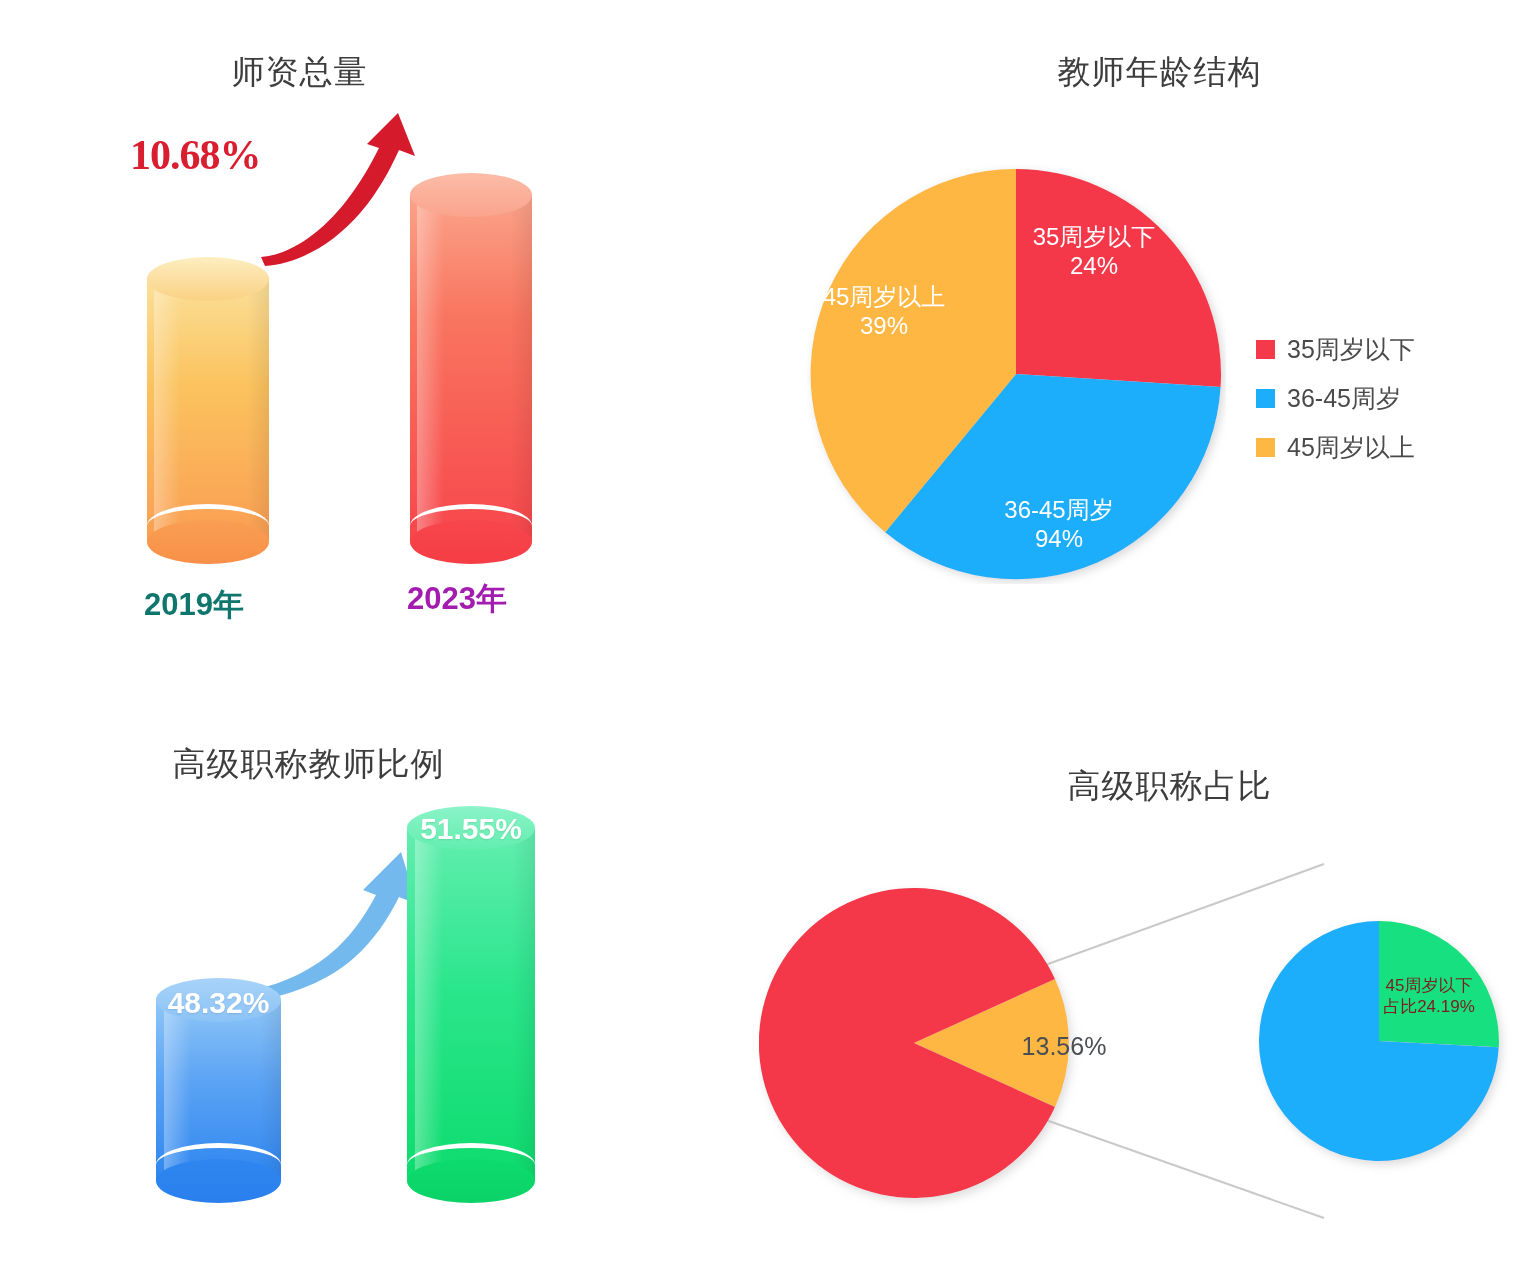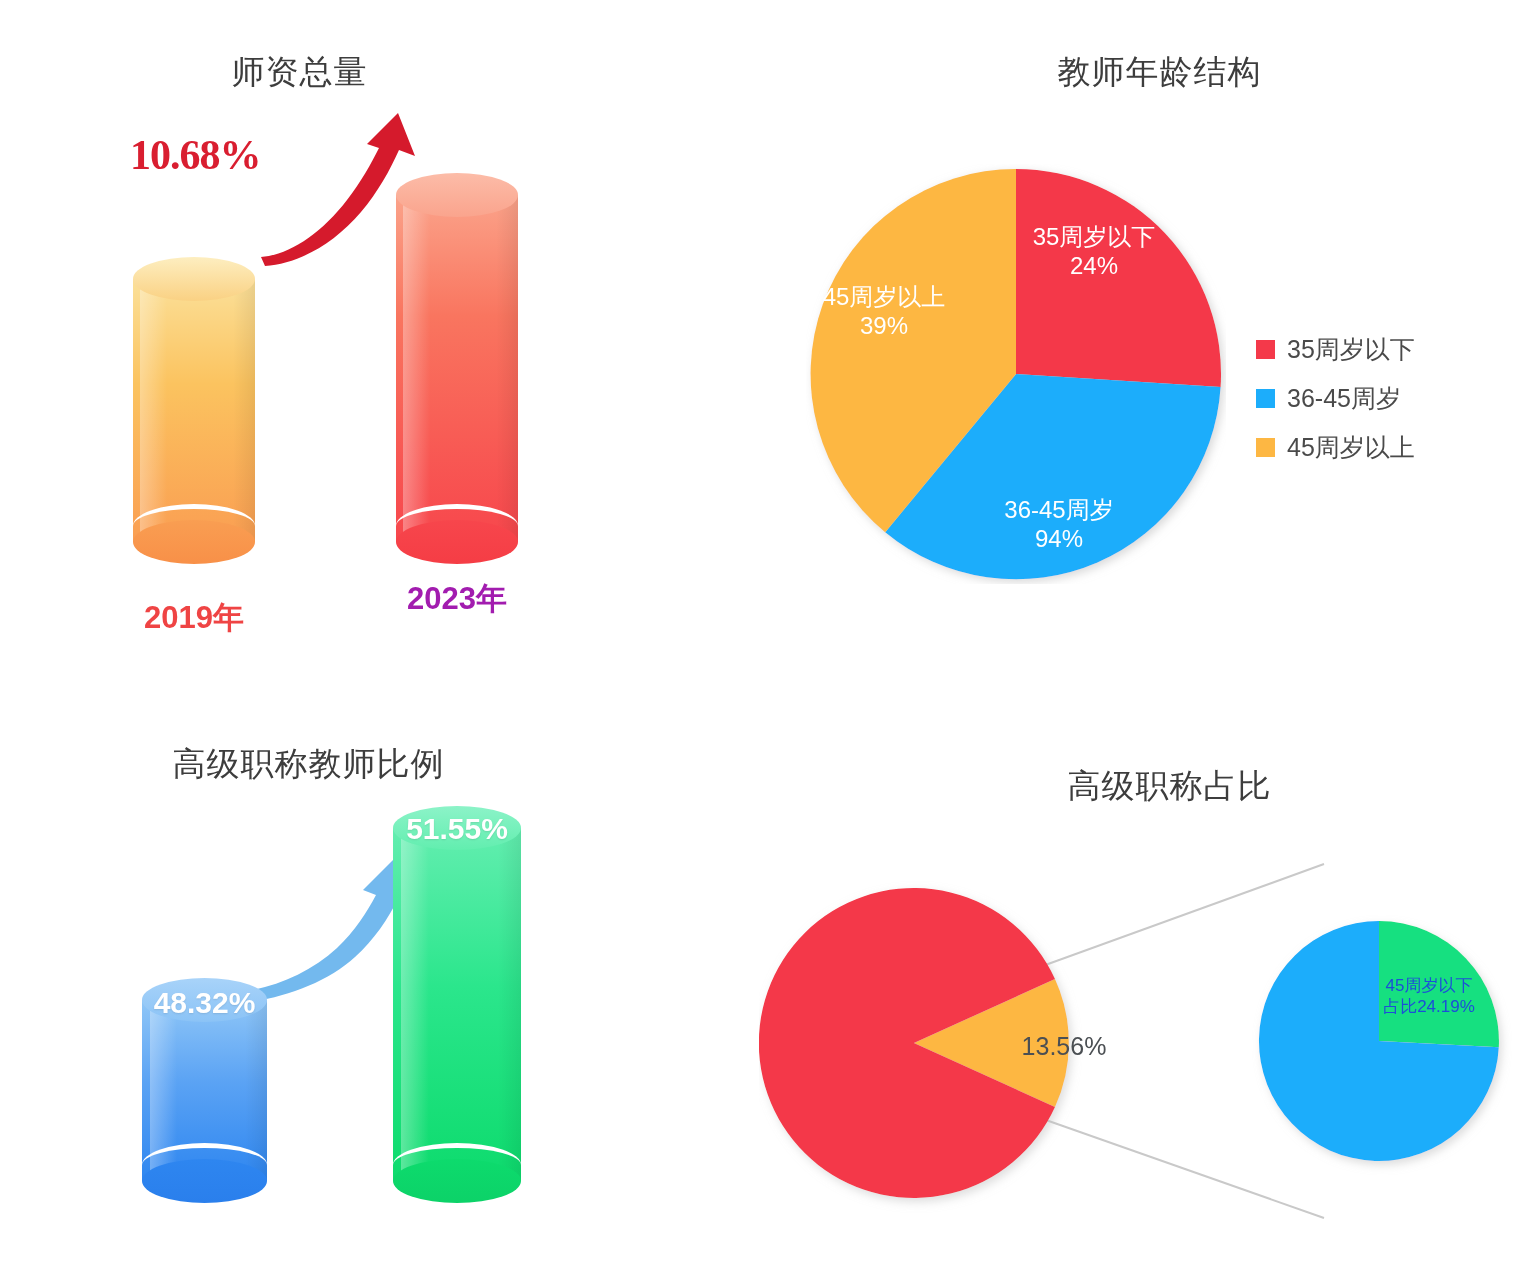--- a/index.html
+++ b/index.html
@@ -26,21 +26,21 @@
     font-weight:400;
     letter-spacing:1px;
     white-space:nowrap;
   }
   #title-1 { top:50px; left:-85px; }
   #title-2 { top:50px; left:16px; }
   #title-3 { top:108px; left:-76px; }
   #title-4 { top:108px; left:16px; }
 
   
-  .cyl { position:absolute; }
+  .cyl { position:absolute;margin-left:14px; }
   .cyl .body {
     position:absolute; left:0; right:0; top:22px; bottom:22px;
     border-radius:0;
   }
   .cyl .top-ellipse {
     position:absolute; left:0; width:100%; height:44px; top:0;
     border-radius:50%;
   }
   .cyl .bot-ellipse {
     position:absolute; left:0; width:100%; height:44px; bottom:0;
@@ -100,21 +100,21 @@
 
   .pie-lbl {
     position:absolute;
     text-align:center;
     font-size:24px;
     line-height:1.22;
     color:#ffffff;
     white-space:nowrap;
     pointer-events:none;
   }
-  .pie-lbl.dark2 { color:#1d4ed8; font-size:17px; }
+  .pie-lbl.dark2 { color:#7f1d1d; font-size:17px; }
   .pie-lbl.dark3 { color:#4b4f53; font-size:25px; }
 </style>
 </head>
 <body>
 
 <div class="canvas">
 
   <div class="quad" id="quad-tl">
 
     <div class="chart-title" id="title-1">师资总量</div>
@@ -128,21 +128,21 @@
     </svg>
 
     <div class="cyl" style="left:133px; top:257px; width:122px; height:307px;">
       <div class="body" style="background:linear-gradient(to bottom,#FBE099 0%,#FBC35F 40%,#FA9E52 100%);"></div>
       <div class="hl"></div>
       <div class="side-shade"></div>
       <div class="top-ellipse" style="background:linear-gradient(to bottom,#FDEEC0,#FAD183);"></div>
       <div class="bot-ellipse" style="background:linear-gradient(to bottom,#F99E52,#F89048);"></div>
       <div class="base-ring" style="bottom:16px;"></div>
     </div>
-    <div class="cyl-label" style="left:64px; top:597px; color:#ef4444;">2019年</div>
+    <div class="cyl-label" style="left:64px; top:584px; color:#0f766e;">2019年</div>
 
     <div class="cyl" style="left:396px; top:173px; width:122px; height:391px;">
       <div class="body" style="background:linear-gradient(to bottom,#FBA38A 0%,#F9755F 35%,#F7464C 100%);"></div>
       <div class="hl"></div>
       <div class="side-shade"></div>
       <div class="top-ellipse" style="background:linear-gradient(to bottom,#FCBCA8,#FAA48D);"></div>
       <div class="bot-ellipse" style="background:linear-gradient(to bottom,#F7464C,#F53D45);"></div>
       <div class="base-ring" style="bottom:16px;"></div>
     </div>
     <div class="cyl-label" style="left:327px; top:578px; color:#a21caf;">2023年</div>

